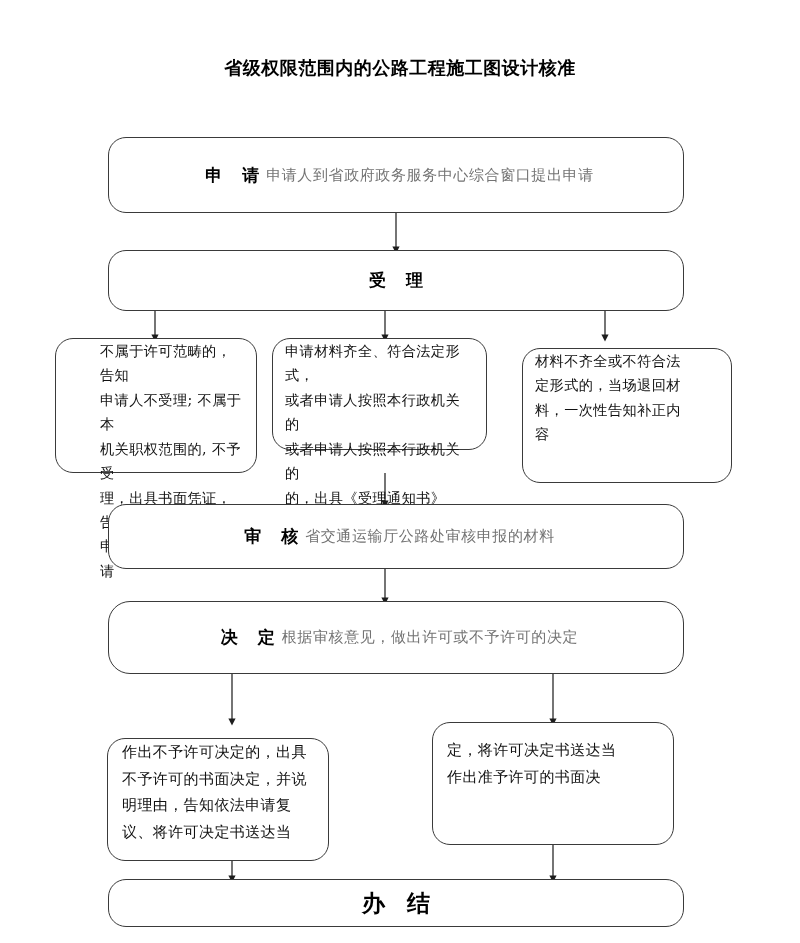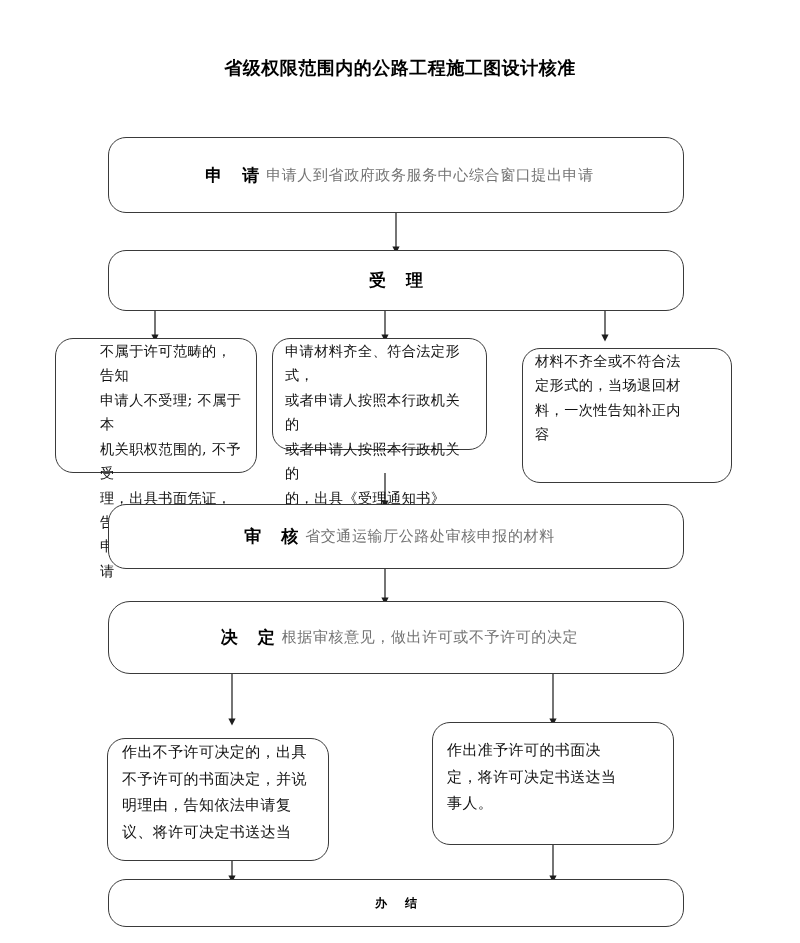--- a/index.html
+++ b/index.html
@@ -89,21 +89,21 @@
     color: #111111;
     text-align: left;
     letter-spacing: 0.4px;
     width: 100%;
     padding: 0 14px;
     box-sizing: border-box;
   }
   .node-heading-only {
     font-family: "DejaVu Sans", "Liberation Sans", sans-serif;
     font-weight: bold;
-    font-size: 12px;
+    font-size: 23px;
     letter-spacing: 7px;
     text-indent: 7px;
     color: #000000;
   }
 </style>
 </head>
 <body>
 
 <div id="page">
 
@@ -186,23 +186,22 @@
     <div class="outcome-body">
       <div>作出不予许可决定的，出具</div>
       <div>不予许可的书面决定，并说</div>
       <div>明理由，告知依法申请复</div>
       <div>议、将许可决定书送达当</div>
     </div>
   </div>
 
   <div class="node align-left" style="left:432px; top:722px; width:242px; height:123px;">
     <div class="outcome-body" style="align-self:flex-start; margin-top:14px;">
+      <div>定，将许可决定书送达当</div>
       <div>作出准予许可的书面决</div>
-      <div>定，将许可决定书送达当</div>
-      <div>事人。</div>
     </div>
   </div>
 
   <div class="node" style="left:108px; top:879px; width:576px; height:48px;">
     <div class="node-heading-only">办  结</div>
   </div>
 
 </div>
 
 </body></html>

